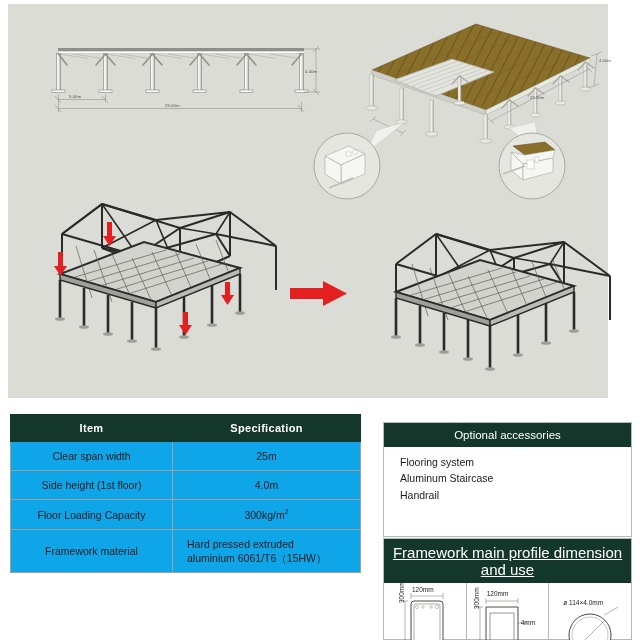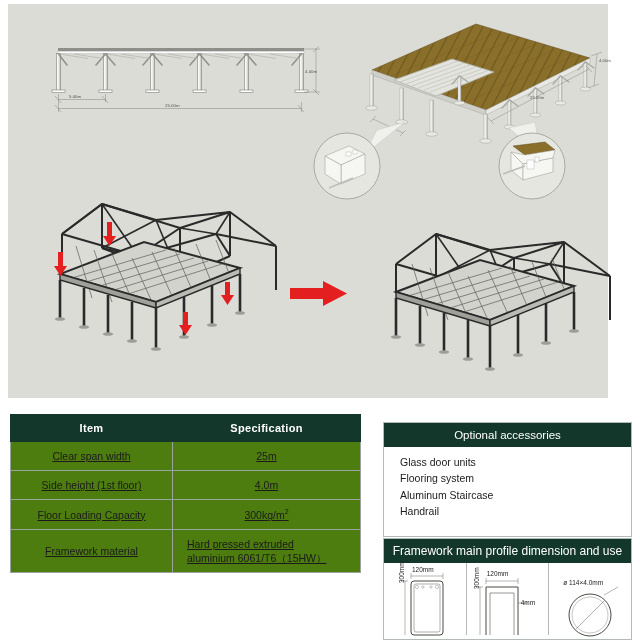--- a/index.html
+++ b/index.html
@@ -27,43 +27,42 @@
     table-layout:fixed;
   }
   .spec-table th{
     background:#14372b;color:#ffffff;
     font-size:11px;font-weight:bold;
     padding:7px 2px;
     letter-spacing:.3px;
     border:1px solid #14372b;
   }
   .spec-table td{
-    background:#4d7c0f;color:#1b1b1b;
+    background:#0ea5e9;color:#1b1b1b;
     font-size:10.5px;text-align:center;
     padding:7px 3px;
     border:1px solid #9aa39d;
     line-height:1.35;
-    text-decoration:underline;
   }
   .spec-table col.c1{width:162px;}
   .spec-table col.c2{width:188px;}
   .spec-table td.multi{text-align:left;padding-left:14px;}
   sup{font-size:7px;vertical-align:super;}
 
   
   .panel{
     position:absolute;left:383px;width:249px;
     border:1px solid #b4bab5;background:#ffffff;
     box-sizing:border-box;
   }
   .panel-head{
     background:#14372b;color:#fff;text-align:center;
     font-size:11.5px;padding:6px 2px;
   }
-  .panel-head.small{font-size:12px;padding:5px 2px;}
+  .panel-head.small{font-size:15px;padding:5px 2px;text-decoration:underline;}
   #accessories-panel{top:422px;height:115px;}
   #profile-panel{top:538px;height:102px;}
 
   .acc-list{list-style:none;margin:0;padding:7px 0 0 16px;}
   .acc-list li{font-size:10.5px;color:#1b1b1b;line-height:1.55;}
 
   .profile-body{display:flex;height:72px;}
   .profile-cell{
     flex:1;border-right:1px solid #b4bab5;
     position:relative;
@@ -469,21 +468,20 @@
           <div>Hard pressed extruded</div>
           <div>aluminium 6061/T6（15HW）</div>
         </td>
       </tr>
     </tbody>
   </table>
 
   <div class="panel" id="accessories-panel">
     <div class="panel-head">Optional  accessories</div>
     <ul class="acc-list">
-      <li>Glass door units</li>
       <li>Flooring system</li>
       <li>Aluminum Staircase</li>
       <li>Handrail</li>
     </ul>
   </div>
 
   <div class="panel" id="profile-panel">
     <div class="panel-head small">Framework main profile dimension and use</div>
     <div class="profile-body">
 

